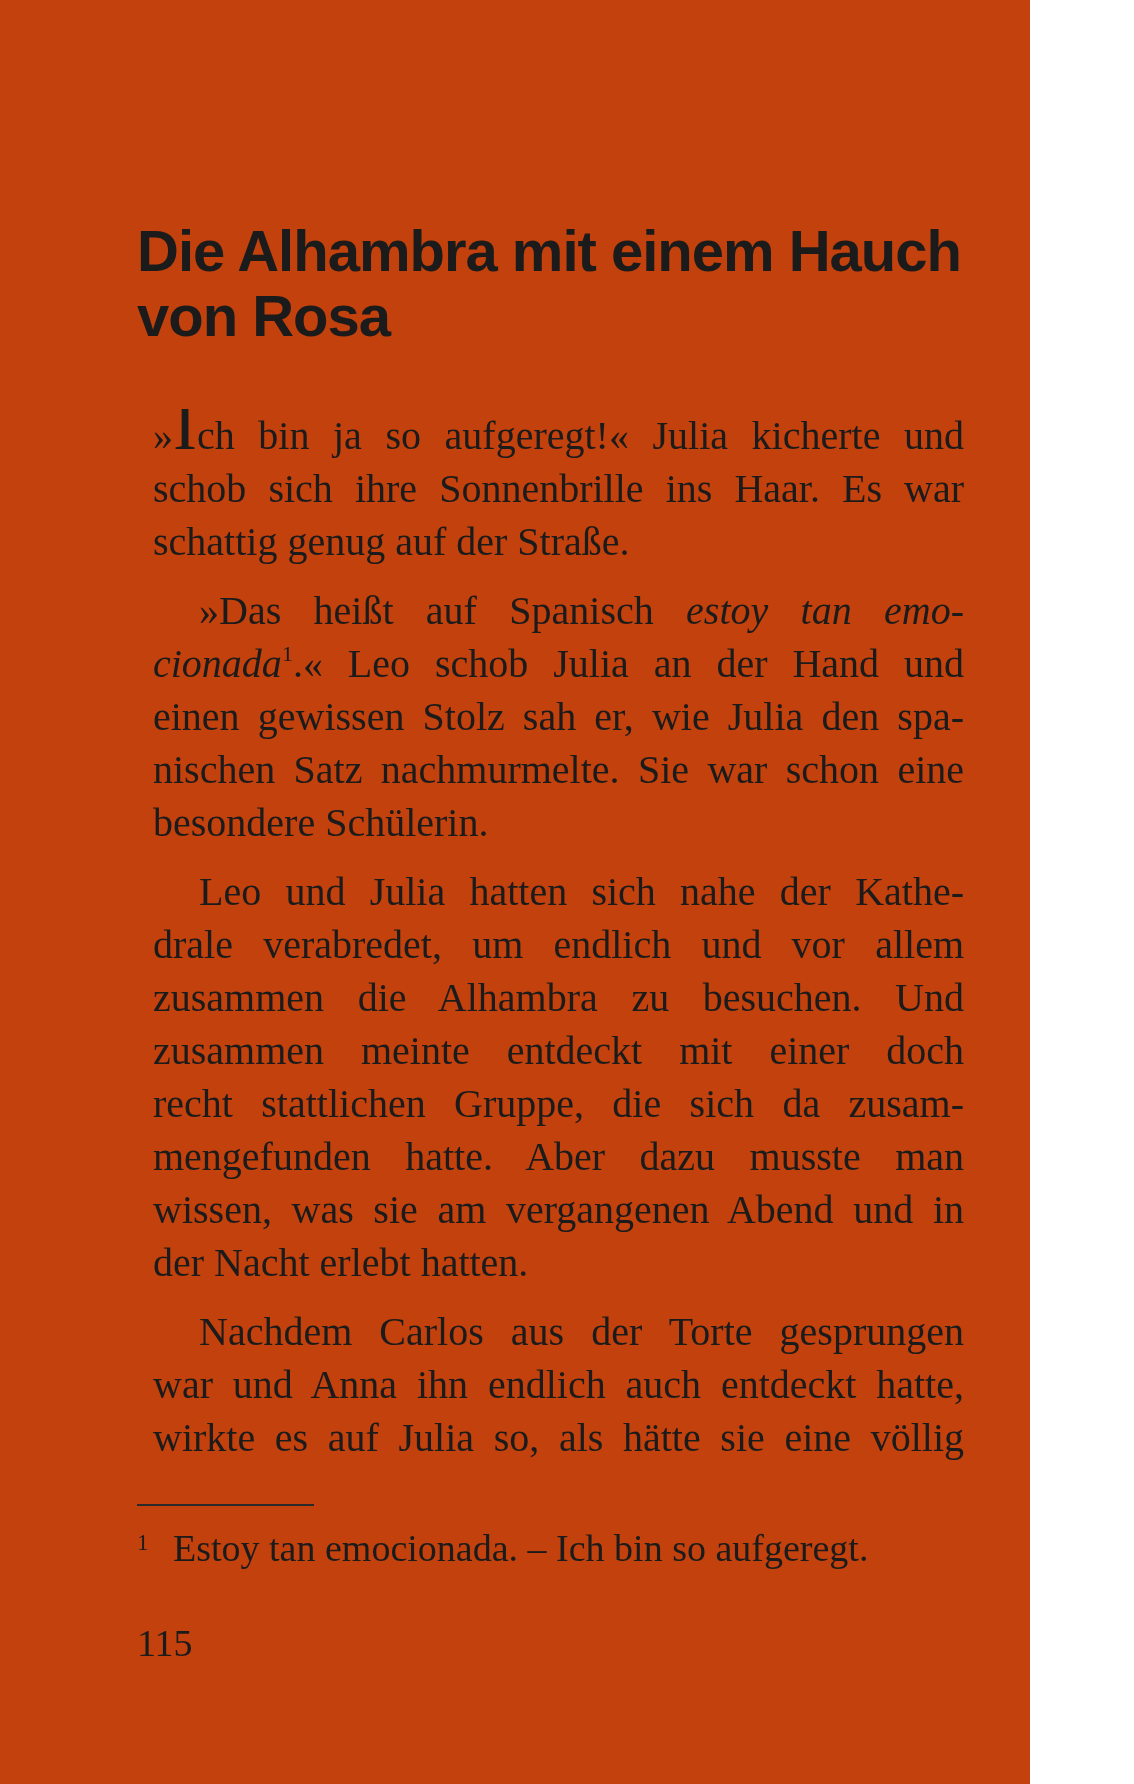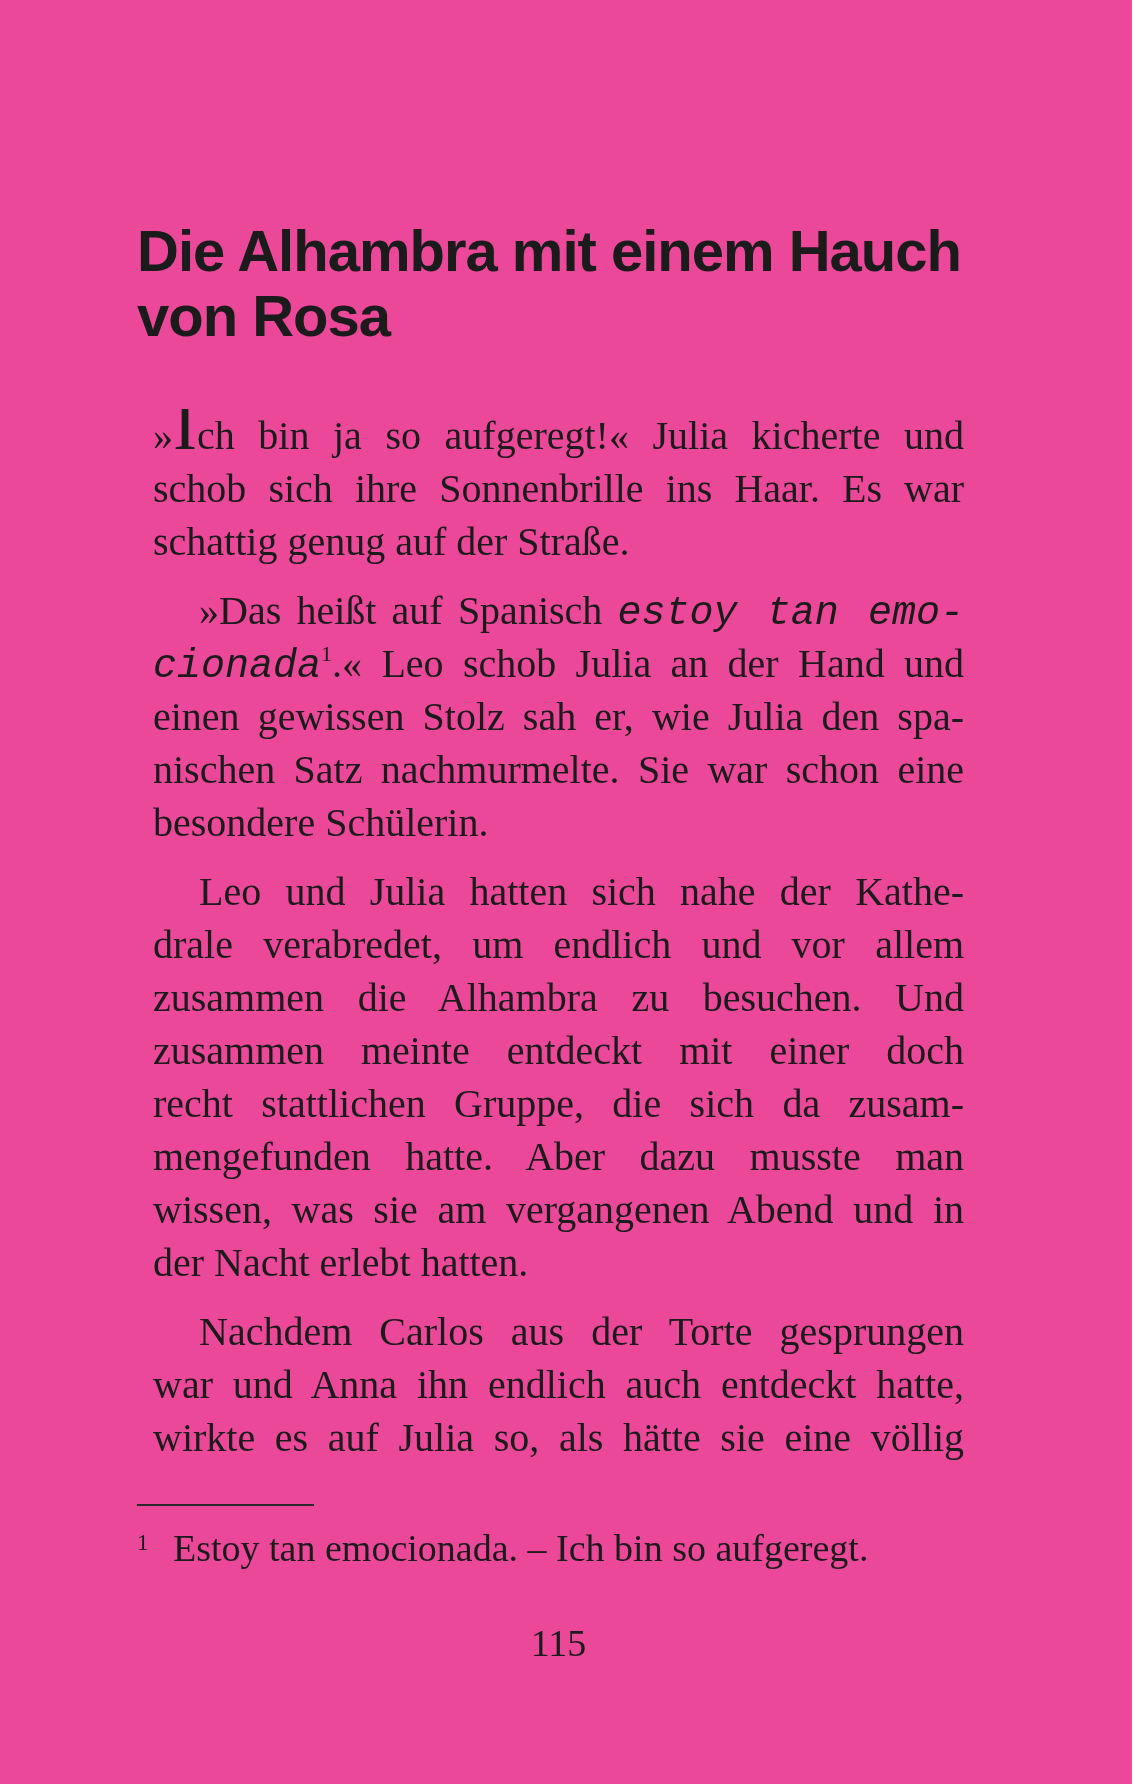--- a/index.html
+++ b/index.html
@@ -7,23 +7,23 @@
     padding: 0;
   }
   body {
     width: 1134px;
     height: 1784px;
     background: #ffffff;
     font-family: "Liberation Serif", serif;
   }
   .page {
     position: relative;
-    width: 1132px;
+    width: 1030px;
     height: 1784px;
-    background: #ec4899;
+    background: #c2410c;
     color: #1b1b1b;
     overflow: hidden;
   }
   
   .chapter-title {
     position: absolute;
     left: 137px;
     top: 179px;
     width: 940px;
     font-family: "Liberation Sans", sans-serif;
@@ -54,21 +54,20 @@
     white-space: normal;
   }
   .line.last {
     text-align-last: left;
   }
   .line.indent {
     padding-left: 46px;
   }
   .line em {
     font-style: italic;
-    font-family: Liberation Mono, monospace;
   }
   .initial {
     font-size: 72px;
     line-height: 0;
   }
   .fnref {
     font-size: 22px;
     line-height: 0;
     vertical-align: baseline;
     position: relative;
@@ -100,21 +99,21 @@
     position: relative;
     top: -11px;
   }
 
   
   .page-number {
     position: absolute;
     left: 137px;
     top: 1620px;
     width: 843px;
-    text-align: center;
+    text-align: left;
     font-size: 38px;
     line-height: 46px;
     color: #1b1b1b;
   }
 </style>
 </head>
 <body>
 
 <div class="page">
 

